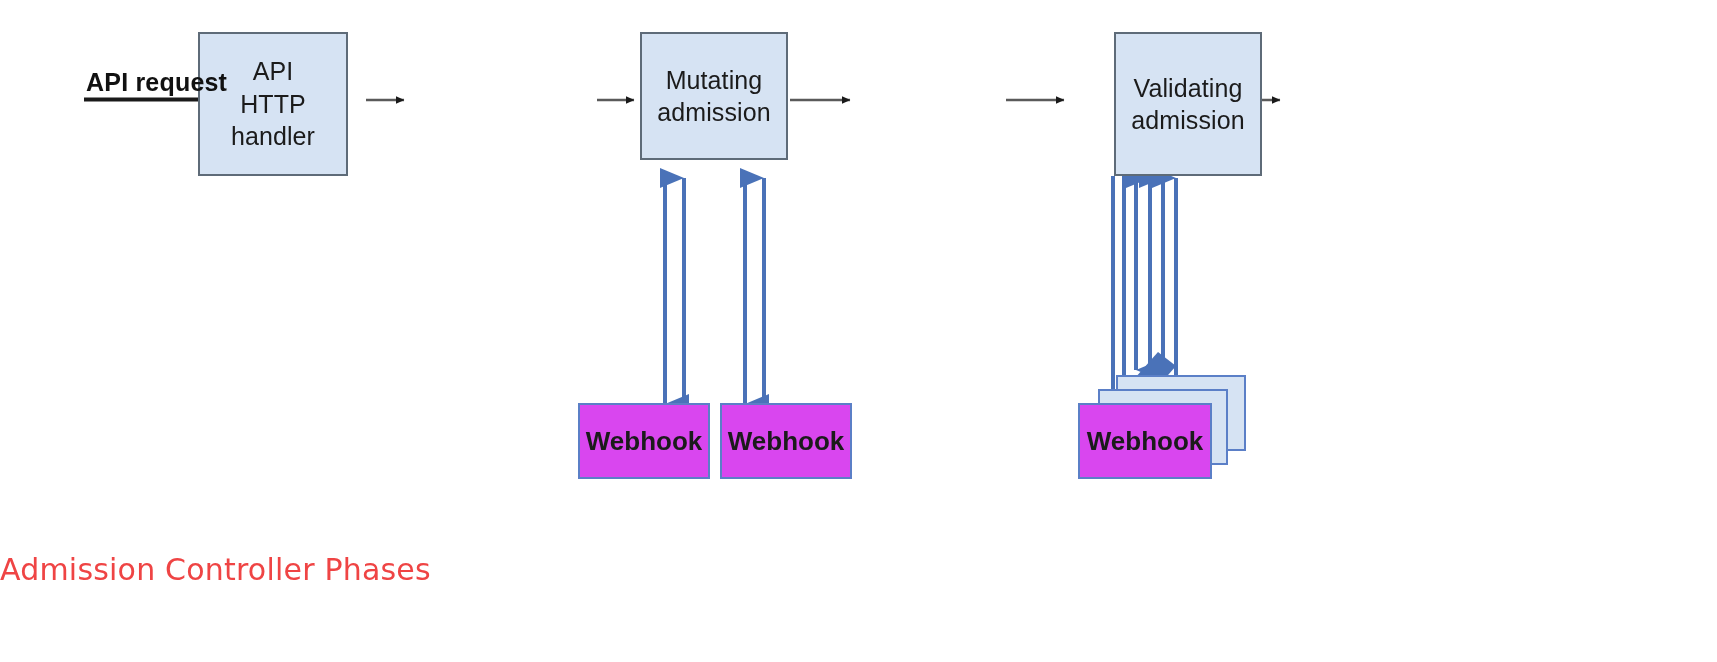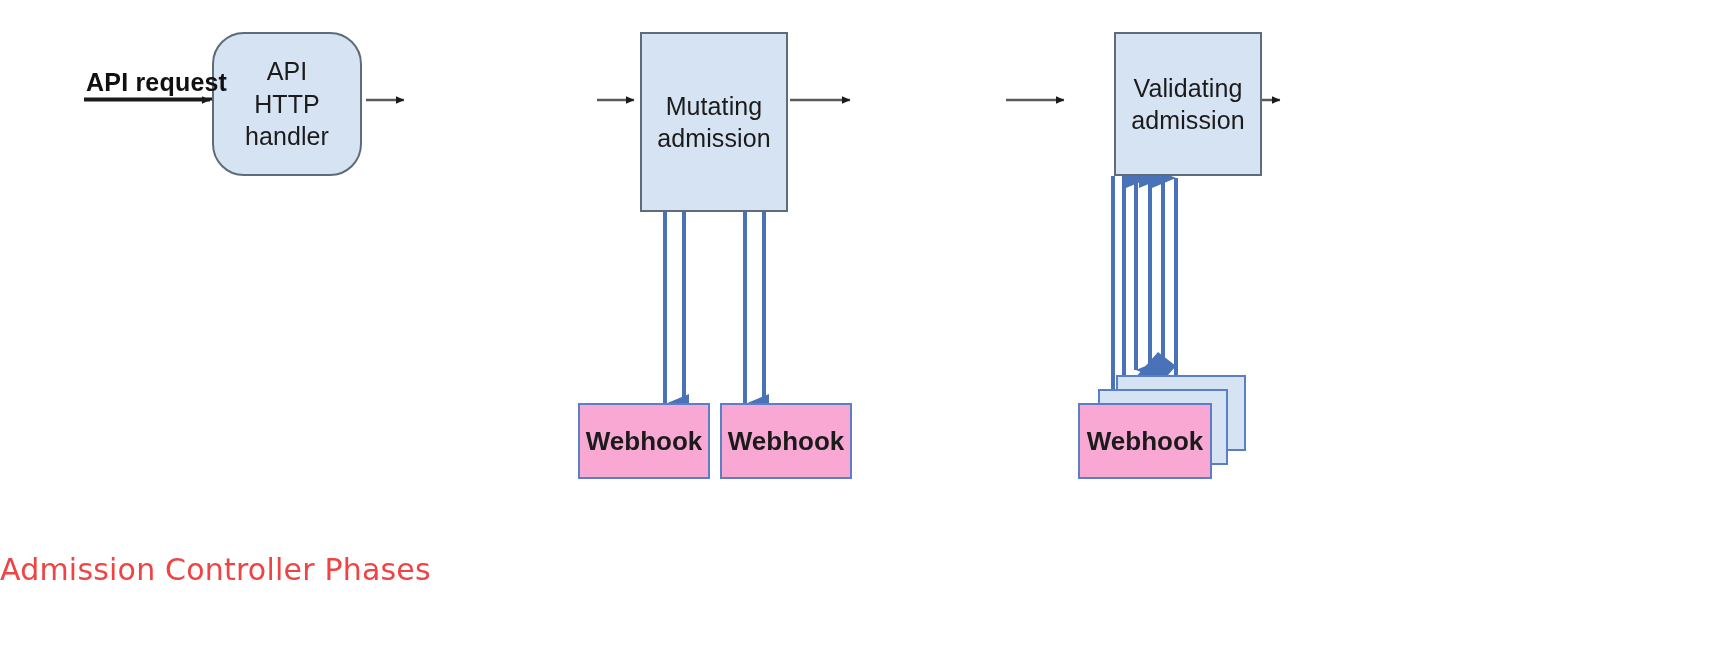--- a/index.html
+++ b/index.html
@@ -38,21 +38,21 @@
     color: #1b1b1b;
     font-size: 25px;
     line-height: 1.30;
     letter-spacing: 0.1px;
     white-space: pre-line;
     font-family: "Liberation Sans", sans-serif;
   }
   .webhook-box {
     position: absolute;
     box-sizing: border-box;
-    background: #f9a8d4;
+    background: #d946ef;
     border: 2px solid #5b7fc7;
     display: flex;
     align-items: center;
     justify-content: center;
     text-align: center;
     color: #1b1b1b;
     font-size: 26px;
     font-weight: bold;
     font-family: "Liberation Sans", sans-serif;
   }
@@ -124,26 +124,26 @@
     </g>
 
     <g>
       <path d="M1158,352 L1176,366 L1130,418 L1112,404 z" fill="#4a72b8"></path>
       <path d="M1104,433 L1106,389 L1146,424 z" fill="#4a72b8"></path>
     </g>
 
     <line x1="84" y1="99" x2="212" y2="99" stroke="#1a1a1a" stroke-width="3"></line>
   </svg>
 
-  <div class="phase-box" style="left:212px;top:32px;width:150px;height:144px;border-radius:32px;">API
+  <div class="phase-box" style="left:198px;top:32px;width:150px;height:144px;">API
 HTTP
 handler</div>
 
 
-  <div class="phase-box" style="left:640px;top:32px;width:148px;height:180px;">Mutating
+  <div class="phase-box" style="left:640px;top:32px;width:148px;height:128px;">Mutating
 admission</div>
 
 
   <div class="phase-box" style="left:1114px;top:32px;width:148px;height:144px;">Validating
 admission</div>
 
 
   <div class="api-request-label" style="left:86px;top:68px;">API request</div>
 
   <div class="webhook-box" style="left:578px;top:403px;width:132px;height:76px;">Webhook</div>

